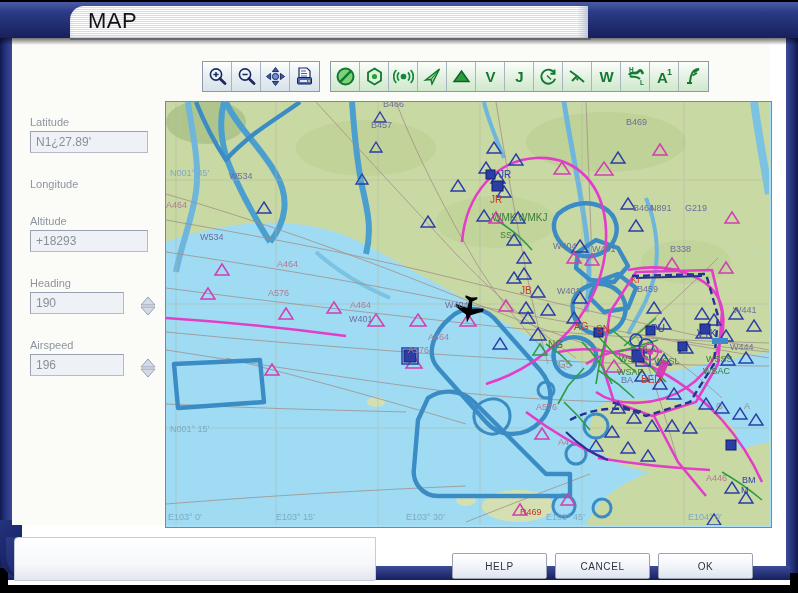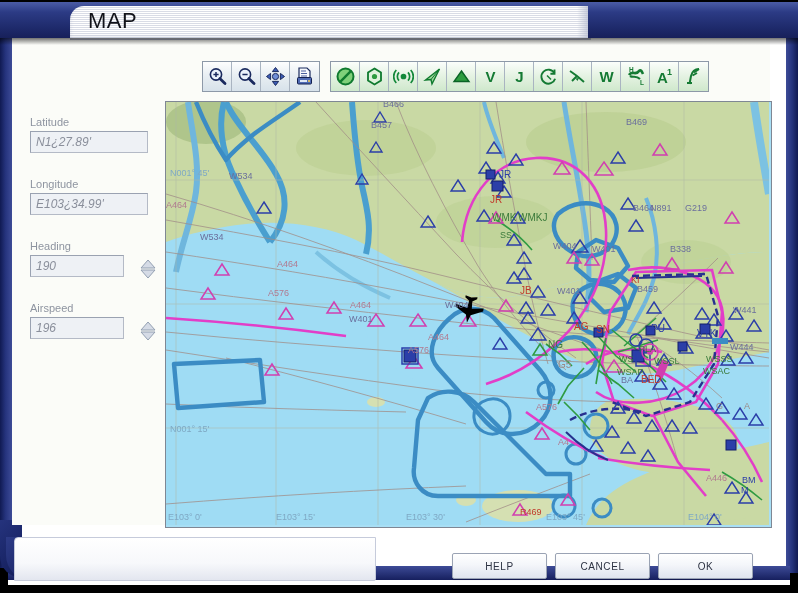--- a/index.html
+++ b/index.html
@@ -58,21 +58,21 @@
 
   
   .fieldset{position:absolute;left:30px;top:116px;width:128px;}
   .fld{margin-bottom:25px;position:relative;}
   .fld-label{font-size:11px;color:#8e94a0;margin-bottom:3px;
              font-family:"Liberation Sans",sans-serif;}
   .fld-box{width:118px;height:22px;box-sizing:border-box;
            background:#eef1f5;border:1px solid #b4bac6;
            border-top-color:#9aa2b1;border-left-color:#9aa2b1;
            font-size:12px;color:#8a8f9b;padding:3px 5px;
-           font-family:"Liberation Sans",sans-serif;font-style:italic;}
+           font-family:"Liberation Sans",sans-serif;}
   .fld-narrow .fld-box{width:94px;}
   .spin{position:absolute;right:0px;top:17px;width:20px;height:23px;
         display:flex;flex-direction:column;justify-content:center;align-items:center;}
   .spin svg{display:block;}
 
   
   .toolbar{position:absolute;left:202px;top:60px;height:33px;display:flex;align-items:center;}
   .tgrp{display:flex;border:1px solid #8d99a8;background:#eef2f6;}
   .tgrp2{margin-left:10px;}
   .tbtn{width:29px;height:29px;box-sizing:border-box;
@@ -273,23 +273,26 @@
 
   <div class="fieldset">
 
     <div class="fld">
       <div class="fld-label">Latitude</div>
       <div class="fld-box">N1¿27.89'</div>
     </div>
 
     <div class="fld">
       <div class="fld-label">Longitude</div>
-      <div class="fld-box">E103¿34.99'</div>
     </div>
 
+    <div class="fld">
+      <div class="fld-label">Altitude</div>
+      <div class="fld-box">+18293</div>
+    </div>
 
     <div class="fld fld-narrow">
       <div class="fld-label">Heading</div>
       <div class="fld-box">190</div>
       <div class="spin">
         <svg width="18" height="22" viewBox="0 0 18 22">
           <polygon points="9,2 16,10 2,10" fill="#d5dbe6" stroke="#93a0b2" stroke-width="1"></polygon>
           <polygon points="9,20 16,12 2,12" fill="#d5dbe6" stroke="#93a0b2" stroke-width="1"></polygon>
         </svg>
       </div>

